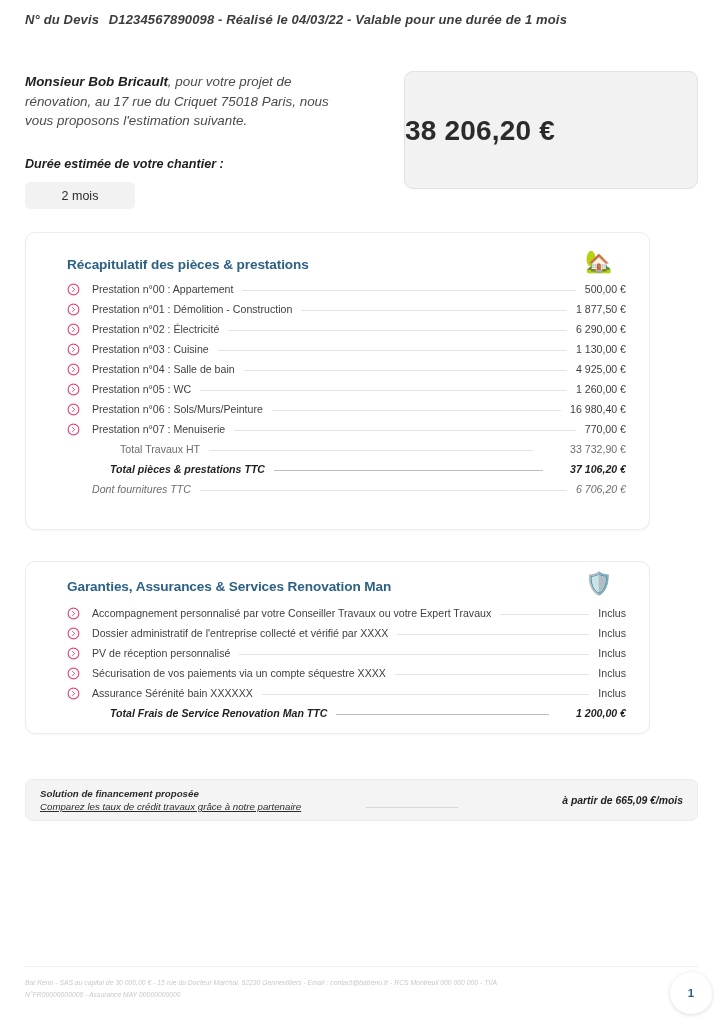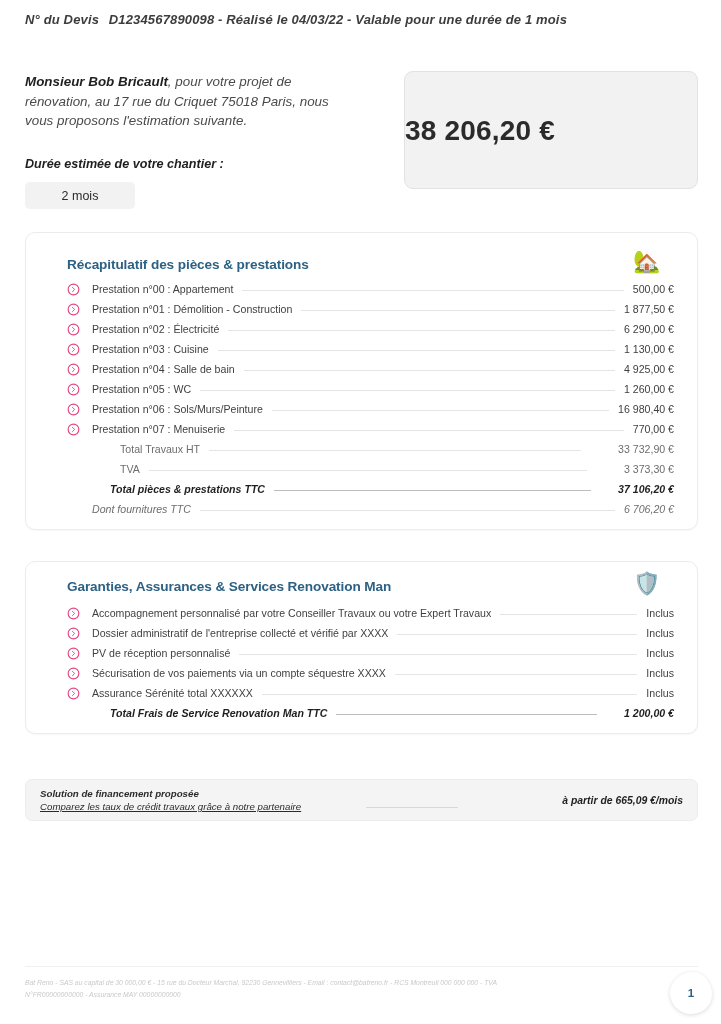--- a/index.html
+++ b/index.html
@@ -102,21 +102,21 @@
     font-size: 11.6px;
     color: #4f4f4f;
     text-align: center;
     line-height: 16px;
   }
 
   
   .card {
     position: absolute;
     left: 25px;
-    width: 673px;
+    width: 625px;
     background: #ffffff;
     border: 1px solid #ececec;
     border-radius: 10px;
     box-shadow: 0 1px 2px rgba(0,0,0,0.035);
   }
   #card-prestations { top: 232px; height: 298px; }
   #card-garanties   { top: 561px; height: 173px; }
 
   .card-title {
     position: absolute;
@@ -373,26 +373,20 @@
           <span class="label">Prestation n°07 : Menuiserie</span>
           <span class="leader"></span>
           <span class="value">770,00 €</span>
         </div>
         <div class="row muted">
           <span class="bullet-spacer"></span>
           <span class="label">Total Travaux HT</span>
           <span class="leader"></span>
           <span class="value">33 732,90 €</span>
         </div>
-        <div class="row muted">
-          <span class="bullet-spacer"></span>
-          <span class="label">TVA</span>
-          <span class="leader"></span>
-          <span class="value">3 373,30 €</span>
-        </div>
         <div class="row strong">
           <span class="bullet-spacer"></span>
           <span class="label">Total pièces &amp; prestations TTC</span>
           <span class="leader"></span>
           <span class="value">37 106,20 €</span>
         </div>
         <div class="row italic-muted">
           <span class="bullet-spacer"></span>
           <span class="label">Dont fournitures  TTC</span>
           <span class="leader"></span>
@@ -439,21 +433,21 @@
           </svg>
           <span class="label">Sécurisation de vos paiements via un compte séquestre XXXX</span>
           <span class="leader"></span>
           <span class="value">Inclus</span>
         </div>
         <div class="row">
           <svg class="bullet" viewBox="0 0 16 16">
             <circle cx="8" cy="8" r="6.6" fill="none" stroke="#e8437f" stroke-width="1.4"></circle>
             <path d="M6.8 5.4 L9.4 8 L6.8 10.6" fill="none" stroke="#e8437f" stroke-width="1.2" stroke-linecap="round" stroke-linejoin="round"></path>
           </svg>
-          <span class="label">Assurance Sérénité total XXXXXX</span>
+          <span class="label">Assurance Sérénité bain XXXXXX</span>
           <span class="leader"></span>
           <span class="value">Inclus</span>
         </div>
         <div class="row strong">
           <span class="bullet-spacer"></span>
           <span class="label">Total Frais de Service Renovation Man TTC</span>
           <span class="leader"></span>
           <span class="value">1 200,00 €</span>
         </div>
       </div>

